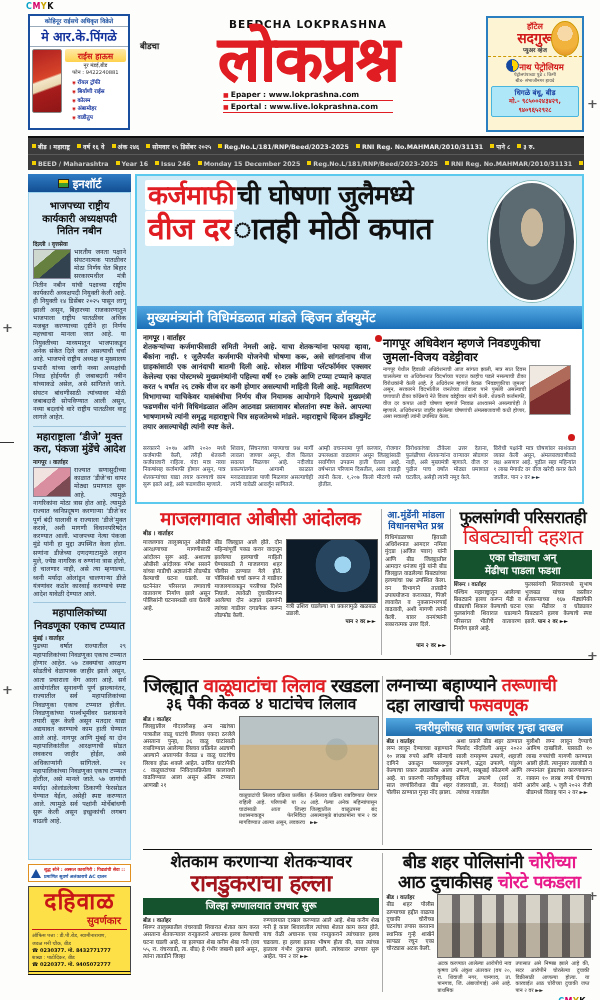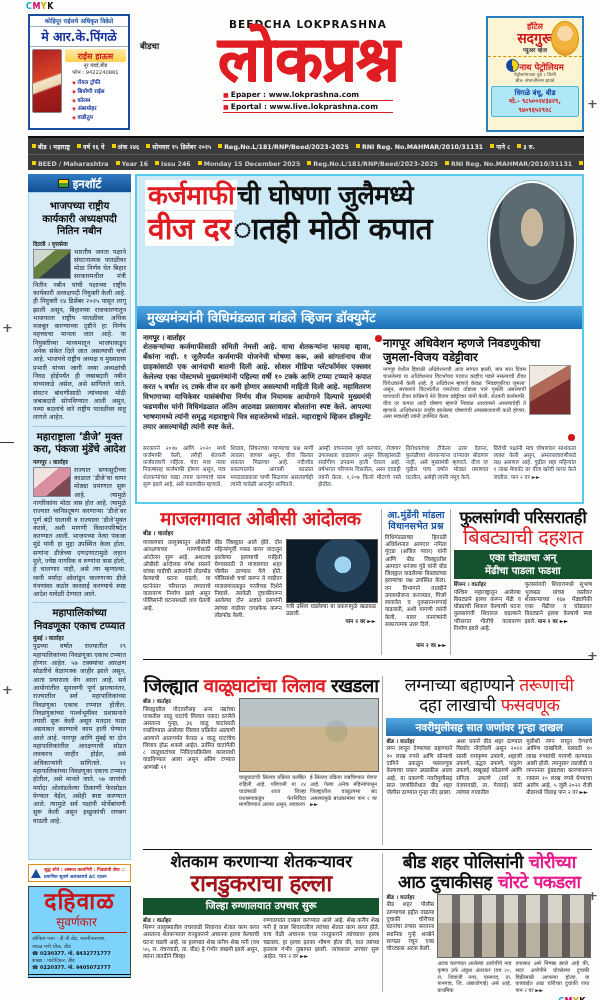--- a/index.html
+++ b/index.html
@@ -67,23 +67,23 @@
   .sb-title{font-size:10px;font-weight:bold;text-align:center;line-height:1.25;color:#101010;margin:3px 0 2px;}
   .sb-by{font-size:5.8px;font-weight:bold;color:#222;}
   .sb-photo{float:left;width:36px;height:28px;margin:1px 3px 1px 0;border:1px solid #889;}
   .ph-nitin{background:linear-gradient(140deg,#cfd8cf 0 30%,#66803f 31% 55%,#33424f 56% 100%);}
   .ph-pankaja{background:linear-gradient(140deg,#f1e3e0 0 35%,#d98fa0 36% 65%,#7c4a52 66% 100%);}
   .sb-rule{border-top:1px solid #9fc6dd;margin:4px 0;}
   .strip-ad{margin-top:4px;border:1px solid #e09020;background:#fff;padding:2px 2px;display:flex;gap:3px;align-items:center;}
   .tri-logo{width:0;height:0;border-left:5px solid transparent;border-right:5px solid transparent;border-bottom:9px solid #1a4fa0;}
   .strip-ad .l1{font-size:4.6px;color:#d01818;font-weight:bold;line-height:1.4;}
   .strip-ad .l2{font-size:4.6px;color:#1a4fa0;font-weight:bold;}
-  .dahiwal{margin-top:4px;border:1px solid #444;border-bottom:4px double #111;background:#7dd3fc;padding:3px 3px 2px;box-sizing:border-box;}
+  .dahiwal{margin-top:4px;border:1px solid #444;border-bottom:4px double #111;background:#fde047;padding:3px 3px 2px;box-sizing:border-box;}
   .dah-name{color:#c81616;font-size:23px;font-weight:bold;text-align:center;line-height:1;letter-spacing:1px;}
-  .dah-sub{color:#c81616;font-size:12px;font-weight:normal;text-align:center;margin:0 6px 2px 0;}
+  .dah-sub{color:#c81616;font-size:10px;font-weight:bold;text-align:right;margin:0 6px 2px 0;}
   .dah-adr{font-size:5px;color:#333;line-height:1.45;border-top:1px solid #c81616;padding-top:2px;}
   .dah-adr .p{color:#111;font-weight:bold;}
 
   
   #main{left:135px;top:174px;width:449px;height:818px;}
   .lead-box{position:absolute;left:0;top:0;width:449px;height:330px;border:2px solid #5bc8ee;box-sizing:border-box;}
   .lead-head{position:relative;background:#cfeaf7;height:130px;padding:4px 8px;box-sizing:border-box;}
   .hl{font-weight:bold;line-height:1.18;width:352px;letter-spacing:-.5px;}
   .hl .red{color:#e01d23;background:#fff;padding:0 3px;border-radius:2px;}
   .hl1{font-size:26px;}
@@ -129,21 +129,21 @@
   .sand-h{font-size:18.5px;font-weight:bold;text-align:center;line-height:1.1;letter-spacing:-.6px;}
   .sand-h .red{color:#e01d23;}
   .sand-h2{font-size:15.5px;font-weight:bold;text-align:center;line-height:1.15;}
   .sand-row{display:flex;gap:4px;margin-top:2px;}
   .sand-row .c{width:92px;height:112px;overflow:hidden;}
   .truck-photo{width:138px;height:72px;border:1px solid #666;background:linear-gradient(#b9c2c4 0 38%,#cbb68e 39% 100%),radial-gradient(circle at 70% 45%,#e8eef0 0 10%,transparent 11%);background-blend-mode:multiply;}
   .sand-caps{display:flex;gap:4px;width:138px;margin-top:2px;}
   .sand-caps div{flex:1;font-size:5.2px;line-height:1.3;color:#333;text-align:justify;}
 
   .art-fraud{width:207px;}
-  .fr-h{font-size:17.5px;font-weight:normal;text-align:center;line-height:1.12;letter-spacing:-.5px;}
+  .fr-h{font-size:17.5px;font-weight:bold;text-align:left;line-height:1.12;letter-spacing:-.5px;}
   .fr-h .red{color:#e01d23;}
   .blue-band{background:linear-gradient(#53a9e2,#2270ae);color:#fff;font-size:10.5px;font-weight:bold;text-align:center;padding:2px 0;margin:3px 0 2px;}
   .three-col{display:flex;gap:4px;height:118px;overflow:hidden;}
   .three-col .c{flex:1;}
 
   .art-boar{width:238px;}
   .boar-h1{font-size:16.5px;font-weight:bold;text-align:center;line-height:1.1;}
   .boar-h2{color:#a3151d;font-size:23px;font-weight:bold;text-align:center;line-height:1.1;letter-spacing:-.5px;}
   .boar-cols{display:flex;gap:4px;height:78px;overflow:hidden;margin-top:1px;}
   .boar-cols .c{flex:1;}
@@ -347,20 +347,21 @@
       <div class="two-col" style="height:56px;">
         <div class="c t55 j"><span class="bold">शिरूर । वार्ताहर</span><br><span>पश्चिम महाराष्ट्रातून आलेल्या बिबट्याने हल्ला करून मेंढी व घोड्याची शिकार केल्याची घटना फुलसांगवी शिवारात घडल्याने परिसरात भीतीचे वातावरण निर्माण झाले आहे.</span></div>
         <div class="c t55 j"><span>फुलसांगवी शिवारामध्ये सुभाष भुजबळ यांच्या वस्तीवर शेतकऱ्याच्या १६७ मेंढ्यांपैकी एका मेंढीवर व घोड्यावर बिबट्याने हल्ला केल्याचे स्पष्ट झाले.</span> <span class="more">पान २ वर ►►</span></div>
       </div>
     </div>
   </div>
 
   <div id="band2" class="band">
     <div class="art-sand">
       <div class="sand-h"><span>जिल्ह्यात </span><span class="red">वाळूघाटांचा लिलाव</span><span> रखडला</span></div>
+      <div class="sand-h2">३६ पैकी केवळ ४ घाटांचेच लिलाव</div>
       <div class="sand-row">
         <div class="c t55 j"><span class="bold">बीड । वार्ताहर</span><br><span>जिल्ह्यातील गोदावरीसह अन्य नद्यांच्या पात्रातील वाळू घाटांचे लिलाव एकदा ठरलेले असताना पुन्हा, ३६ वाळू घाटांसाठी राबविण्यात आलेल्या लिलाव प्रक्रियेत अडचणी आल्याने आतापर्यंत केवळ ४ वाळू घाटांचेच लिलाव होऊ शकले आहेत. उर्वरित घाटांपैकी ८ वाळूघाटांच्या निविदाप्रक्रियेला कालावधी वाढविण्यात आला असून अंतिम टप्प्यात आणखी २१</span></div>
         <div>
           <div class="truck-photo"></div>
           <div class="sand-caps">
             <div>वाळूघाटांची लिलाव प्रक्रिया प्रलंबित राहिली आहे. परिणामी या २४ घाटांसाठी आता जिल्हा प्रशासनाकडून फेरनिविदा मागविण्यात आल्या असून, लवकरच</div>
             <div>ई-लिलाव प्रक्रिया राबविण्यात येणार आहे. गेल्या अनेक महिन्यांपासून जिल्ह्यातील वाळूउपसा बंद असल्यामुळे बांधकामांना  पान २ वर ►►</div>
           </div>
         </div>
       </div>

